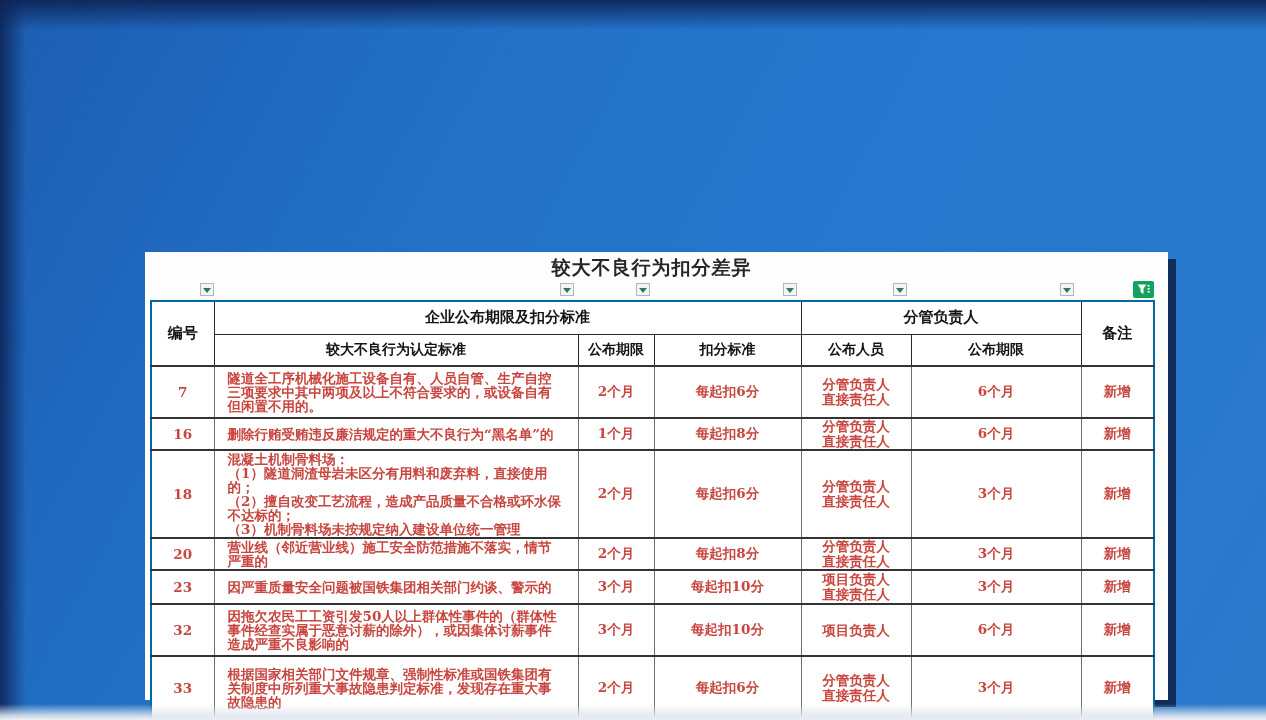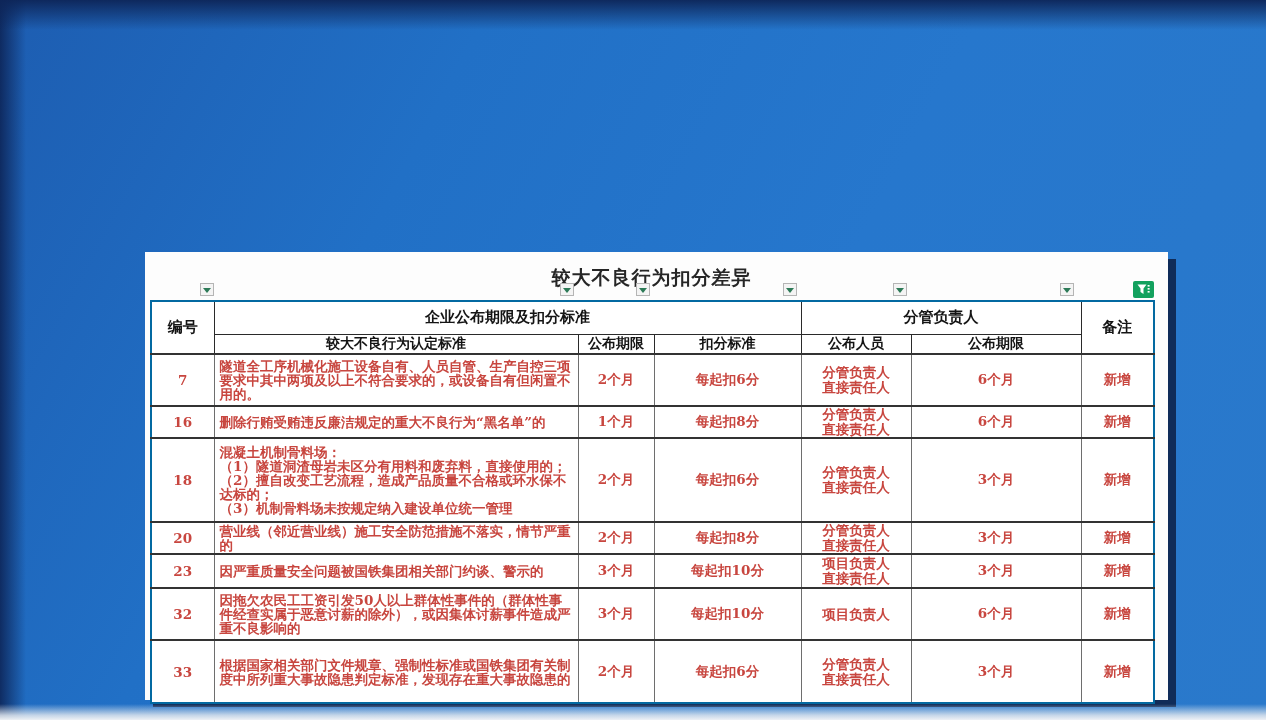--- a/index.html
+++ b/index.html
@@ -17,21 +17,21 @@
     text-shadow:1px 2px 3px rgba(5,25,70,.5);
   }
   .top-text p{margin:0 0 5px 0;}
 
   .sheet{
     position:absolute;left:145px;top:252px;width:1023px;height:448px;
     background:#fdfdfd;box-shadow:8px 7px 0 rgba(10,25,60,.8);
     font-family:"DejaVu Serif",serif;
   }
   .sheet-title{
-    position:absolute;top:13px;left:5px;width:1003px;text-align:center;
+    position:absolute;top:3px;left:5px;width:1003px;text-align:center;
     font-size:19px;font-weight:700;color:#262626;letter-spacing:1px;
   }
   .filter-row{position:absolute;top:30px;left:0;width:100%;height:15px;}
   .af{
     position:absolute;top:1px;width:14px;height:13px;background:#f4f4f4;
     border:1px solid #b5b5b5;box-sizing:border-box;cursor:pointer;
   }
   .af::after{
     content:"";position:absolute;left:2px;top:4px;width:0;height:0;
     border:4px solid transparent;border-top:5px solid #2c7a57;
@@ -47,29 +47,29 @@
   table.grid{
     position:absolute;top:48px;left:5px;width:1003px;
     border-collapse:collapse;table-layout:fixed;
     border:2px solid #0369a1;background:#ffffff;
   }
   .grid th{
     border:1px solid #2a2a2a;font-size:15px;color:#141414;
     font-weight:700;text-align:center;padding:0;overflow:hidden;
   }
   .grid thead tr:nth-child(1){height:33px;}
-  .grid thead tr:nth-child(2){height:20px;}
+  .grid thead tr:nth-child(2){height:32px;}
   .grid thead tr:nth-child(2) th{font-size:14px;}
   .grid td{
     border:1px solid #6e6e6e;border-top:2px solid #333333;
     color:#c8463f;font-weight:600;text-align:center;
     font-size:13.5px;padding:0 2px;overflow:hidden;
   }
   td.c-criteria{
-    text-align:left;padding:1px 5px;line-height:14px;white-space:pre-line;
+    text-align:left;padding:1px 13px;line-height:14px;white-space:pre-line;
   }
   td.c-persons{white-space:pre-line;line-height:15px;}
   .grid tbody tr:nth-child(1){height:52px;}
   .grid tbody tr:nth-child(2){height:24px;}
   .grid tbody tr:nth-child(3){height:84px;}
   .grid tbody tr:nth-child(4){height:31px;}
   .grid tbody tr:nth-child(5){height:34px;}
   .grid tbody tr:nth-child(6){height:52px;}
   .grid tbody tr:nth-child(7){height:63px;}
 

